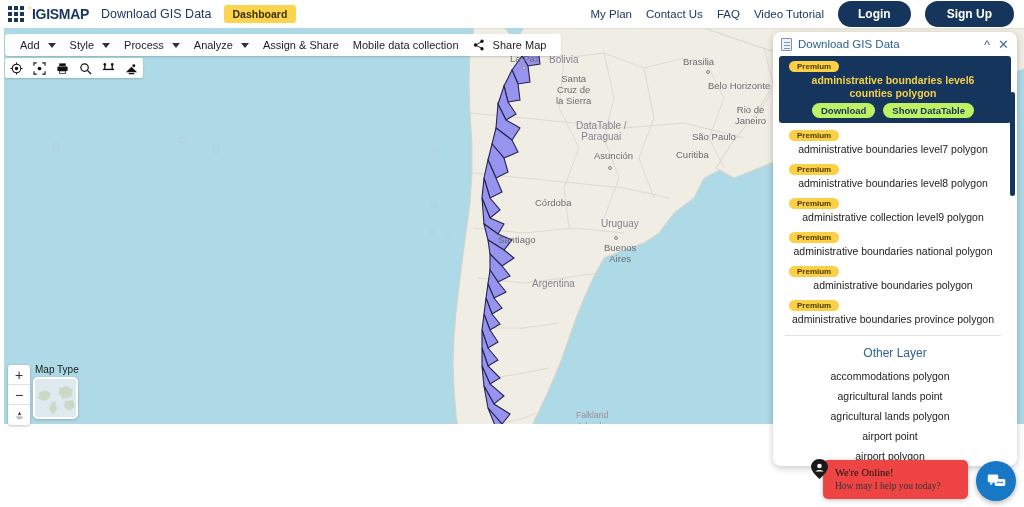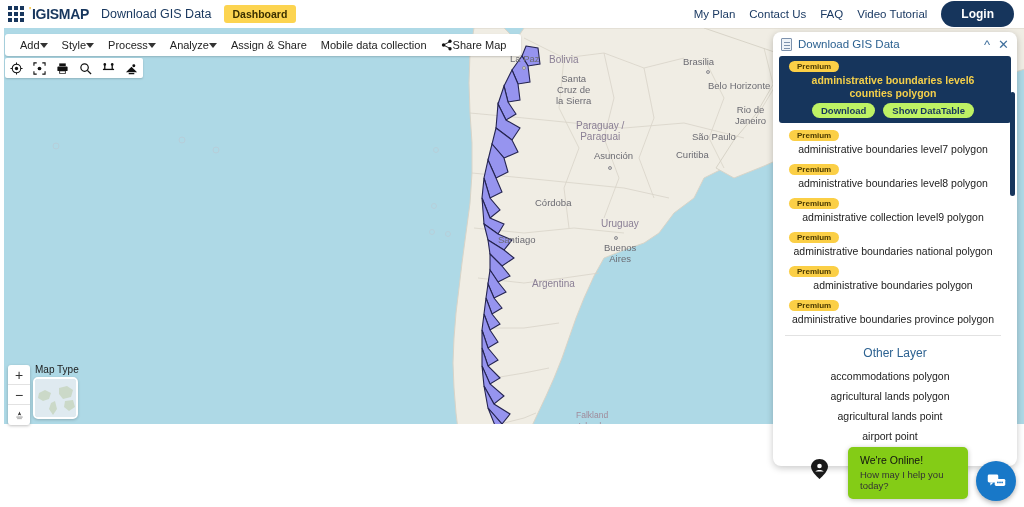--- a/index.html
+++ b/index.html
@@ -51,21 +51,21 @@
   .citydot { position: absolute; width: 4px; height: 4px; border-radius: 50%;
     border: 1px solid #8d8d95; background: #d9d6cd; }
 
   
   .toolbar {
     position: absolute; top: 34px; left: 5px; height: 22px;
     background: #fff; border-radius: 3px; display: flex; align-items: center;
     padding: 0 8px; gap: 0px; z-index: 40; box-shadow: 0 1px 2px rgba(0,0,0,.18);
   }
   .tb-item { font-size: 11px; color: #222; padding: 0 7px; display: flex;
-    align-items: center; gap: 0; cursor: pointer; white-space: nowrap; }
+    align-items: center; gap: 8px; cursor: pointer; white-space: nowrap; }
   .caret { width: 0; height: 0; border-left: 4px solid transparent;
     border-right: 4px solid transparent; border-top: 5px solid #333; }
   .share-ic { display: inline-block; width: 12px; height: 12px; }
 
   .toolbar2 {
     position: absolute; top: 58px; left: 5px; height: 20px; background: #fff;
     border-radius: 2px; display: flex; align-items: center; padding: 0 5px;
     gap: 10px; z-index: 40; box-shadow: 0 1px 2px rgba(0,0,0,.18);
   }
   .toolbar2 .ic { width: 13px; height: 13px; display: flex; align-items: center;
@@ -118,23 +118,23 @@
     font-size: 9.5px; padding: 2px 9px; cursor: pointer; font-weight: 600;
     font-family: "Liberation Sans", sans-serif;
   }
   .other-head { text-align: center; font-size: 12px; color: #2d6291; padding: 10px 0 6px 0; }
   .other-item { text-align: center; font-size: 10.5px; color: #222; padding: 4px 10px 4px 0;
     cursor: pointer; }
   .divider { height: 1px; background: #e2e2e2; margin: 6px 10px 0 6px; }
 
   
   .chat-bubble {
-    position: absolute; right: 56px; bottom: 8px; background: #84cc16; border-radius: 5px;
-    padding: 7px 12px 8px 12px; width: 120px; z-index: 55;
-    box-shadow: 0 1px 5px rgba(0,0,0,.25); font-family: Liberation Sans, sans-serif;
+    position: absolute; right: 56px; bottom: 8px; background: #ef4444; border-radius: 5px;
+    padding: 7px 12px 8px 12px; width: 145px; z-index: 55;
+    box-shadow: 0 1px 5px rgba(0,0,0,.25); font-family: Liberation Serif, serif;
   }
   .chat-bubble .l1 { font-size: 10.5px; color: #111; margin-bottom: 3px; }
   .chat-bubble .l2 { font-size: 9.5px; color: #333; }
   .chat-fab {
     position: absolute; right: 8px; bottom: 6px; width: 40px; height: 40px;
     border-radius: 50%; background: #1878c8; z-index: 56; cursor: pointer;
     display: flex; align-items: center; justify-content: center;
     box-shadow: 0 2px 5px rgba(0,0,0,.3);
   }
   .agent-pin {
@@ -162,20 +162,21 @@
       <span class="tick">'</span><span>IGISMAP</span>
     </div>
     <div class="topbar-title">Download GIS Data</div>
     <div class="dashboard-pill">Dashboard</div>
     <div class="topnav">
       <a>My Plan</a>
       <a>Contact Us</a>
       <a>FAQ</a>
       <a>Video Tutorial</a>
       <button class="btn-login">Login</button>
+      <button class="btn-signup">Sign Up</button>
     </div>
   </div>
 
   <div class="map">
     <svg width="1024" height="479">
 
       <path fill="#f0ede4" stroke="#d8d4c8" stroke-width="1" d="M470,0 L500,0 L512,12 L520,0 L760,0 L770,10 L790,40 L780,70 L765,95 L745,120
            L720,140 L700,150 L690,170 L670,185 L655,205 L640,215 L620,222 L600,230 L590,248
            L580,270 L572,290 L565,310 L558,330 L550,350 L542,368 L534,385 L527,400 L520,415
            L512,430 L505,445 L500,458 L492,470 L484,477 L470,472 L462,455 L458,435 L455,410
@@ -248,21 +249,21 @@
 
     <div class="maplabel city" style="left:506px; top:25px;">La Paz</div>
     <div class="maplabel country" style="left:545px; top:26px;">Bolivia</div>
     <div class="maplabel city" style="left:679px; top:28px;">Brasilia</div>
     <div class="maplabel city" style="left:552px; top:45px;">Santa
 Cruz de
 la Sierra</div>
     <div class="maplabel city" style="left:704px; top:52px;">Belo Horizonte</div>
     <div class="maplabel city" style="left:731px; top:76px;">Rio de
 Janeiro</div>
-    <div class="maplabel country" style="left:572px; top:92px;">Paraguay /
+    <div class="maplabel country" style="left:572px; top:92px;">DataTable /
 Paraguai</div>
     <div class="maplabel city" style="left:688px; top:103px;">São Paulo</div>
     <div class="maplabel city" style="left:590px; top:122px;">Asunción</div>
     <div class="maplabel city" style="left:672px; top:121px;">Curitiba</div>
     <div class="maplabel city" style="left:531px; top:169px;">Córdoba</div>
     <div class="maplabel country" style="left:597px; top:190px;">Uruguay</div>
     <div class="maplabel city" style="left:494px; top:206px;">Santiago</div>
     <div class="maplabel city" style="left:600px; top:214px;">Buenos
 Aires</div>
     <div class="maplabel country" style="left:528px; top:250px;">Argentina</div>
@@ -426,22 +427,22 @@
       </div>
       <div class="layer-item">
         <span class="prem"><span>Premium</span></span>
         <span>administrative boundaries province polygon</span>
       </div>
 
       <div class="divider"></div>
       <div class="other-head">Other Layer</div>
 
       <div class="other-item">accommodations polygon</div>
+      <div class="other-item">agricultural lands point</div>
       <div class="other-item">agricultural lands polygon</div>
-      <div class="other-item">agricultural lands point</div>
       <div class="other-item">airport point</div>
       <div class="other-item">airport polygon</div>
 
       <div class="scrollthumb"></div>
     </div>
   </div>
 
   <div class="agent-pin">
     <svg viewBox="0 0 17 20" width="17" height="20">
       <path d="M8.5,0 C13,0 17,3.4 17,7.8 C17,13 8.5,20 8.5,20 C8.5,20 0,13 0,7.8 C0,3.4 4,0 8.5,0 Z" fill="#1a1a1a"></path>

